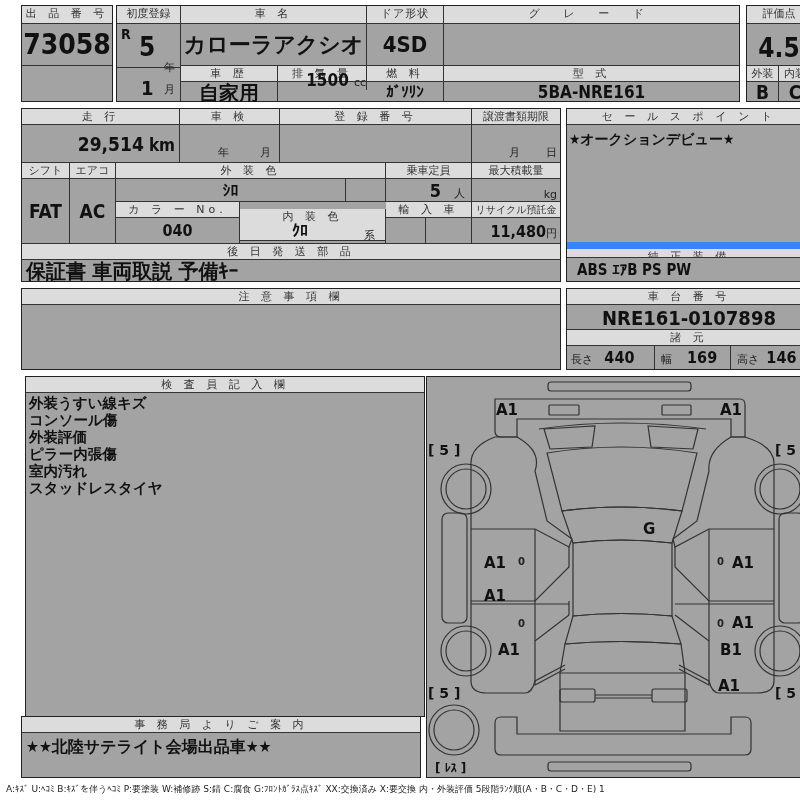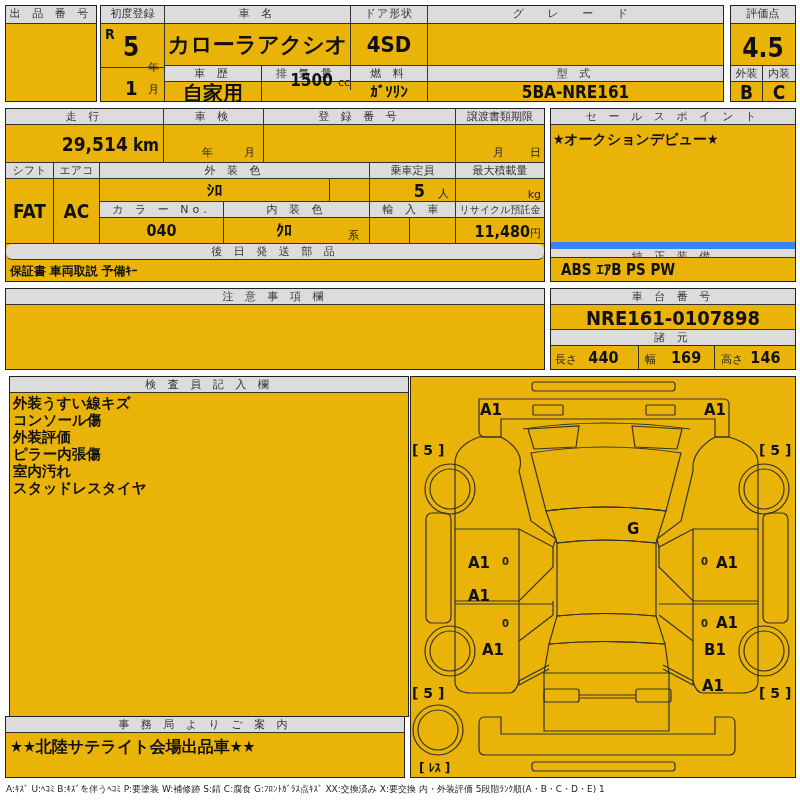--- a/index.html
+++ b/index.html
@@ -1,33 +1,34 @@
 <!DOCTYPE html>
 <html><head>
 <meta charset="utf-8">
 <style>
   html, body { margin:0; padding:0; background:#ffffff; }
   body { width:800px; height:800px; position:relative; overflow:hidden;
          font-family:"DejaVu Sans", "Liberation Sans", sans-serif; color:#111; }
-  .box { position:absolute; border:1.5px solid #222; box-sizing:border-box; background:#eab308; }
+  .box { position:absolute; border:1.5px solid #222; box-sizing:border-box; background:#a3a3a3;margin-left:16px; }
   .cell { position:absolute; box-sizing:border-box; border-right:1px solid #333; border-bottom:1px solid #333; overflow:hidden; }
   .hdr { background:#dcdcdc; font-size:11px; letter-spacing:4px; text-align:center; line-height:16px; color:#333; }
   .big { font-weight:bold; font-family:"DejaVu Sans Condensed","DejaVu Sans", sans-serif; }
   .abs { position:absolute; }
   .nb { border-right:none; }
   .nbb { border-bottom:none; }
   .unit { font-size:11px; font-weight:normal; color:#222; }
   svg text { font-family:"DejaVu Sans", sans-serif; font-weight:bold; }
   .legend { position:absolute; left:6px; top:783px; font-size:9px; color:#222; white-space:nowrap; letter-spacing:0px; }
 </style>
 </head>
 <body>
 
 <div class="box" style="left:5px;top:5px;width:92px;height:97px;">
   <div class="cell hdr nb" style="left:0;top:0;width:100%;height:18px;">出 品 番 号</div>
+  <div class="cell nb big" style="left:0;top:18px;width:100%;height:42px;font-size:28px;text-align:center;line-height:42px;">73058</div>
 </div>
 
 <div class="box" style="left:100px;top:5px;width:624px;height:97px;">
 
   <div class="cell hdr" style="left:0;top:0;width:64px;height:18px;letter-spacing:0;">初度登録</div>
   <div class="cell hdr" style="left:64px;top:0;width:186px;height:18px;">車 名</div>
   <div class="cell hdr" style="left:250px;top:0;width:77px;height:18px;letter-spacing:1px;">ドア形状</div>
   <div class="cell hdr nb" style="left:327px;top:0;width:295px;height:18px;letter-spacing:10px;">グ レ ー ド</div>
 
   <div class="cell nbb" style="left:0;top:18px;width:64px;height:77px;">
@@ -98,37 +99,37 @@
   <div class="cell" style="left:324px;top:70px;width:40px;height:23px;"></div>
   <div class="cell" style="left:364px;top:70px;width:86px;height:23px;text-align:right;padding-right:6px;line-height:23px;">
     <span class="big" style="font-size:18px;">5</span>
     <span class="unit" style="margin-left:8px;">人</span>
   </div>
   <div class="cell nb" style="left:450px;top:70px;width:88px;height:23px;text-align:right;padding-right:3px;line-height:28px;">
     <span class="unit">kg</span>
   </div>
 
   <div class="cell hdr" style="left:94px;top:93px;width:124px;height:16px;line-height:15px;">カ ラ ー No.</div>
-  <div class="cell hdr" style="left:218px;top:93px;width:146px;height:16px;line-height:15px;">内 装 色</div>
+  <div class="cell hdr" style="left:218px;top:100px;width:146px;height:32px;line-height:15px;">内 装 色</div>
   <div class="cell hdr" style="left:364px;top:93px;width:86px;height:16px;line-height:15px;">輸 入 車</div>
   <div class="cell hdr nb" style="left:450px;top:93px;width:88px;height:16px;letter-spacing:0;font-size:10px;line-height:15px;">リサイクル預託金</div>
 
   <div class="cell big" style="left:94px;top:109px;width:124px;height:26px;font-size:16px;text-align:center;line-height:26px;">040</div>
   <div class="cell" style="left:218px;top:109px;width:146px;height:26px;">
     <span class="abs big" style="left:52px;top:3px;font-size:16px;">ｸﾛ</span>
     <span class="abs unit" style="left:124px;top:10px;">系</span>
   </div>
   <div class="cell" style="left:364px;top:109px;width:40px;height:26px;"></div>
   <div class="cell" style="left:404px;top:109px;width:46px;height:26px;"></div>
   <div class="cell nb" style="left:450px;top:109px;width:88px;height:26px;text-align:right;padding-right:3px;line-height:28px;">
     <span class="big" style="font-size:16px;">11,480</span><span class="unit">円</span>
   </div>
 
-  <div class="cell hdr nb" style="left:0;top:135px;width:538px;height:16px;line-height:15px;border-radius:6px;">後 日 発 送 部 品</div>
-  <div class="cell big nb nbb" style="left:0;top:151px;width:538px;height:21px;font-size:12px;padding-left:4px;line-height:22px;">保証書 車両取説 予備ｷｰ</div>
+  <div class="cell hdr nb" style="left:0;top:135px;width:538px;height:16px;line-height:15px;">後 日 発 送 部 品</div>
+  <div class="cell big nb nbb" style="left:0;top:151px;width:538px;height:21px;font-size:20px;padding-left:4px;line-height:22px;">保証書 車両取説 予備ｷｰ</div>
 </div>
 
 <div class="box" style="left:550px;top:108px;width:246px;height:174px;">
   <div class="cell hdr nb" style="left:0;top:0;width:100%;height:16px;line-height:15px;">セ ー ル ス ポ イ ン ト</div>
   <div class="abs big" style="left:2px;top:22px;font-size:14px;text-align:right;">★オークションデビュー★</div>
   <div class="cell hdr nb" style="left:0;top:133px;width:100%;height:16px;line-height:15px;border-top:7px solid #3b82f6;">純 正 装 備</div>
   <div class="abs big" style="left:10px;top:152px;font-size:15px;">ABS ｴｱB PS PW</div>
 </div>
 
 <div class="box" style="left:5px;top:288px;width:540px;height:82px;">

